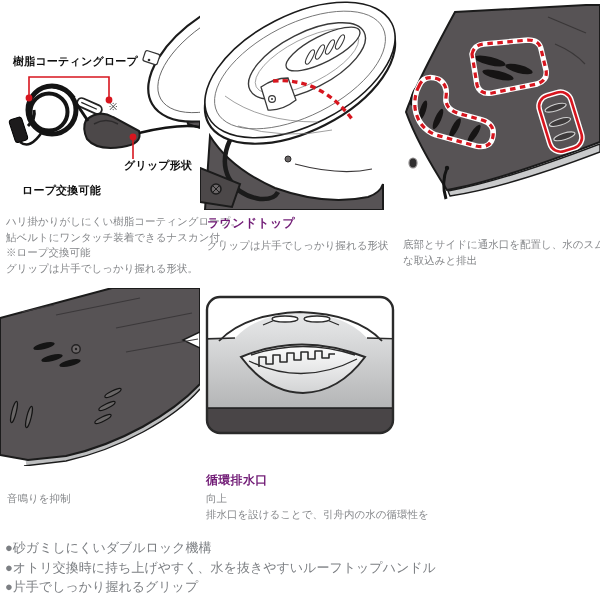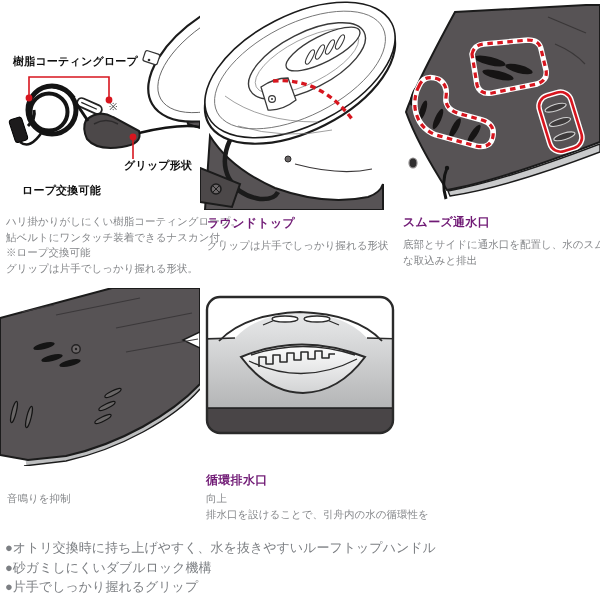--- a/index.html
+++ b/index.html
@@ -138,21 +138,20 @@
   </svg>
 
   <div class="feat-desc" style="left:6px;top:214px">
     <div>ハリ掛かりがしにくい樹脂コーティングロープ。</div>
     <div>鮎ベルトにワンタッチ装着できるナスカン付。</div>
     <div>※ロープ交換可能</div>
     <div>グリップは片手でしっかり握れる形状。</div>
   </div>
   <div class="feat-title" style="left:207px;top:215px">ラウンドトップ</div>
   <div class="feat-desc" style="left:207px;top:238px">グリップは片手でしっかり握れる形状</div>
-  <div class="feat-title" style="left:403px;top:214px">スムーズ通水口</div>
   <div class="feat-desc" style="left:403px;top:237px">
     <div>底部とサイドに通水口を配置し、水のスムーズ</div>
     <div>な取込みと排出</div>
   </div>
 
   <svg class="abs" style="left:0;top:288px" width="200" height="178" viewBox="0 0 200 178">
     <path d="M200,98 C174,128 120,158 66,170 L26,175" stroke="#bdbebf" stroke-width="5.5" fill="none"></path>
     <path d="M200,101 C174,131 120,161 66,173 L24,178" stroke="#1b1b1b" stroke-width="1.4" fill="none"></path>
     <path d="M0,30 L112,0 L200,0 L200,96 C172,126 120,156 66,168 L28,172 L0,167 Z" fill="#575355" stroke="#1b1b1b" stroke-width="2"></path>
     <path d="M200,44 L183,52 L200,60 Z" fill="#ffffff" stroke="#1b1b1b" stroke-width="1.5"></path>
@@ -213,18 +212,18 @@
   <div class="feat-desc" style="left:7px;top:491px">
     <div>音鳴りを抑制</div>
   </div>
   <div class="feat-title" style="left:206px;top:472px">循環排水口</div>
   <div class="feat-desc" style="left:206px;top:491px">
     <div>向上</div>
     <div>排水口を設けることで、引舟内の水の循環性を</div>
   </div>
 
   <div class="bullets" style="left:5px;top:538px">
+    <div>●砂ガミしにくいダブルロック機構</div>
     <div>●オトリ交換時に持ち上げやすく、水を抜きやすいルーフトップハンドル</div>
-    <div>●砂ガミしにくいダブルロック機構</div>
     <div>●片手でしっかり握れるグリップ</div>
   </div>
 
 </div>
 
 </body></html>

